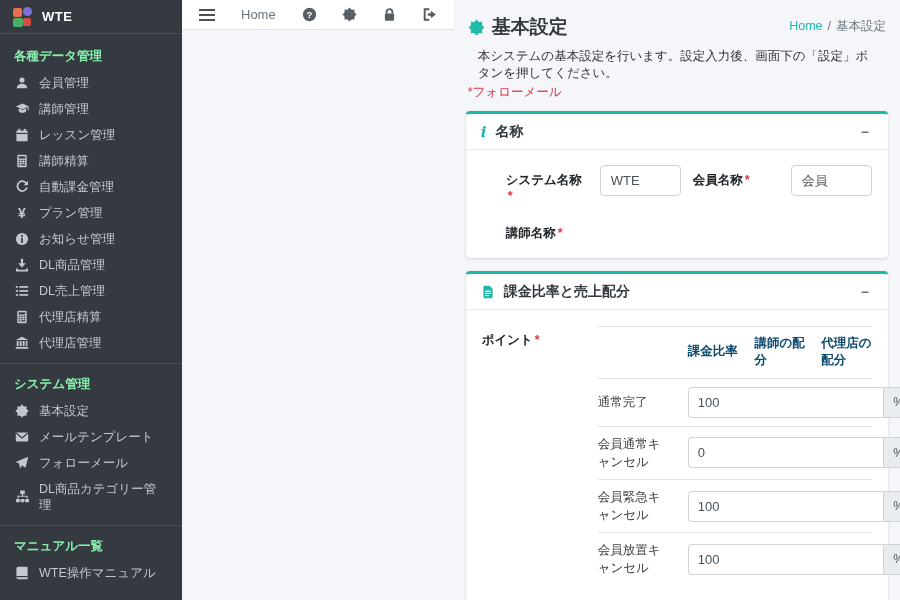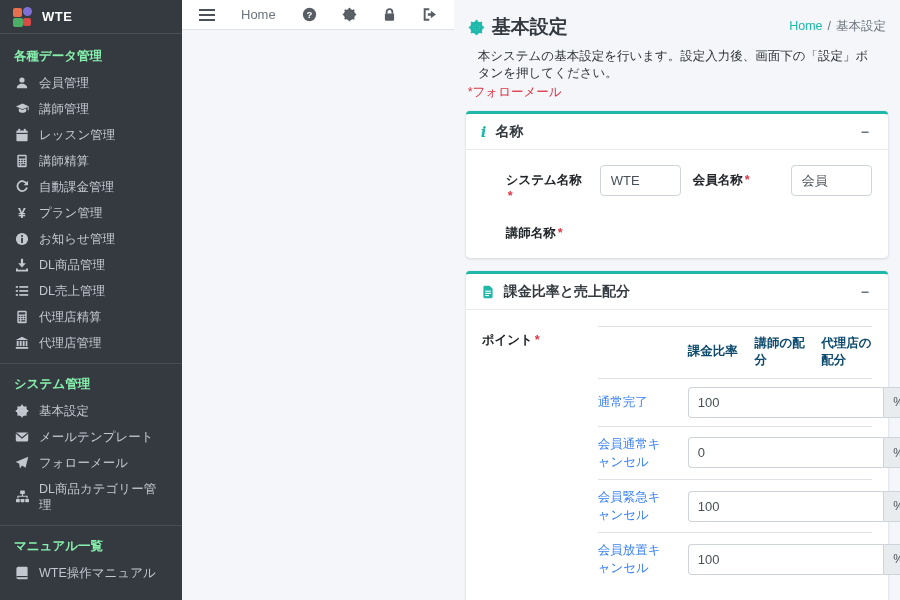--- a/index.html
+++ b/index.html
@@ -67,21 +67,21 @@
             font-size:13px; color:#495057; font-family:inherit; background:#fff; }
 
   .card-body2 { padding:16px 16px 26px; display:flex; }
   .points-label { width:116px; min-width:116px; font-size:12.5px; font-weight:bold; color:#212529; padding-top:6px; }
   .ptable { flex:1; min-width:0; }
   .trow { display:grid; grid-template-columns:74px 1fr 1fr 1fr; column-gap:16px; align-items:center;
           padding:8px 0; border-bottom:1px solid #dee2e6; }
   .trow.thead { border-top:1px solid #dee2e6; padding:8px 0 9px; }
   .trow.last { border-bottom:none; }
   .th { font-size:12.5px; font-weight:bold; color:#0c4a6e; }
-  .rlabel { font-size:12.5px; color:#3b82f6; line-height:1.45; }
+  .rlabel { font-size:12.5px; color:#404040; line-height:1.45; }
   .igroup { display:flex; height:31px; }
   .igroup input { flex:1; min-width:0; border:1px solid #ced4da; border-right:none;
                   border-radius:4px 0 0 4px; padding:0 9px; font-size:13px; color:#495057; font-family:inherit; }
   .iaddon { width:32px; background:#e9ecef; border:1px solid #ced4da; border-radius:0 4px 4px 0;
             display:flex; align-items:center; justify-content:center; font-size:12px; color:#495057; }
 </style>
 </head>
 <body>
 
 <svg width="0" height="0" style="position:absolute">

